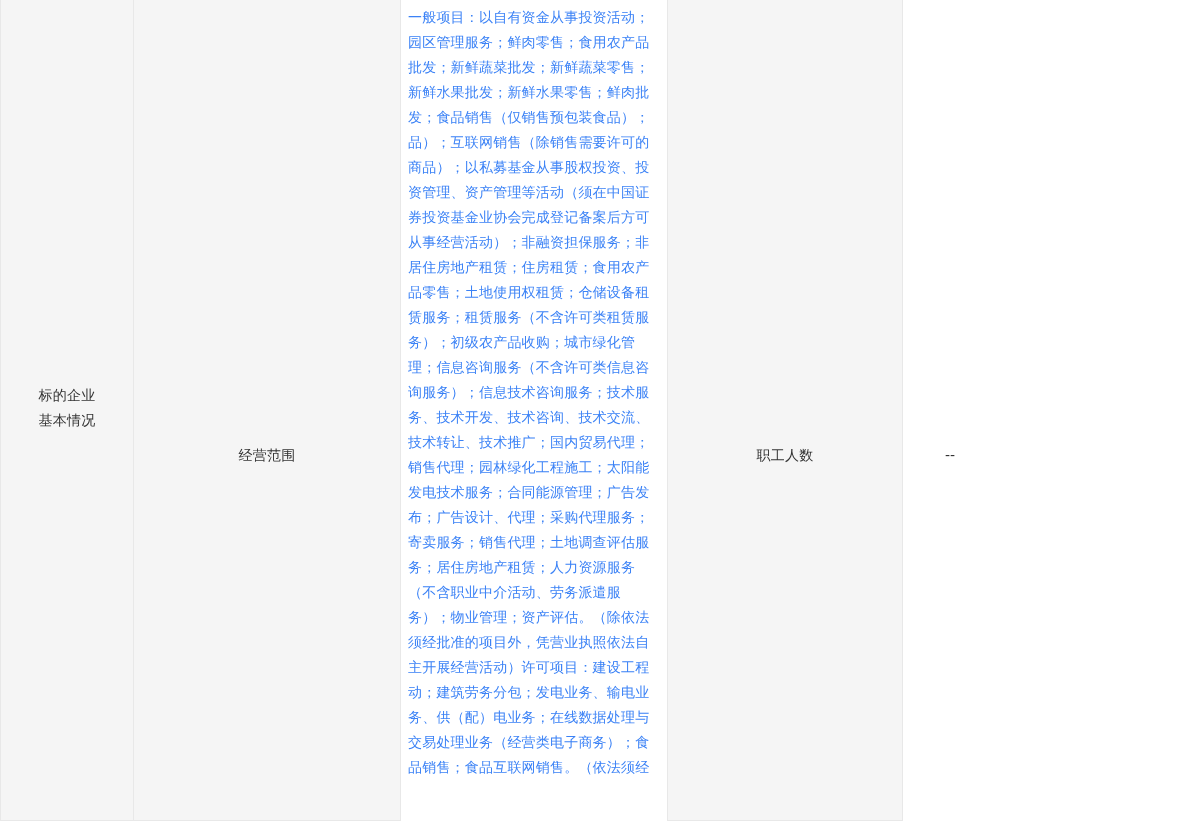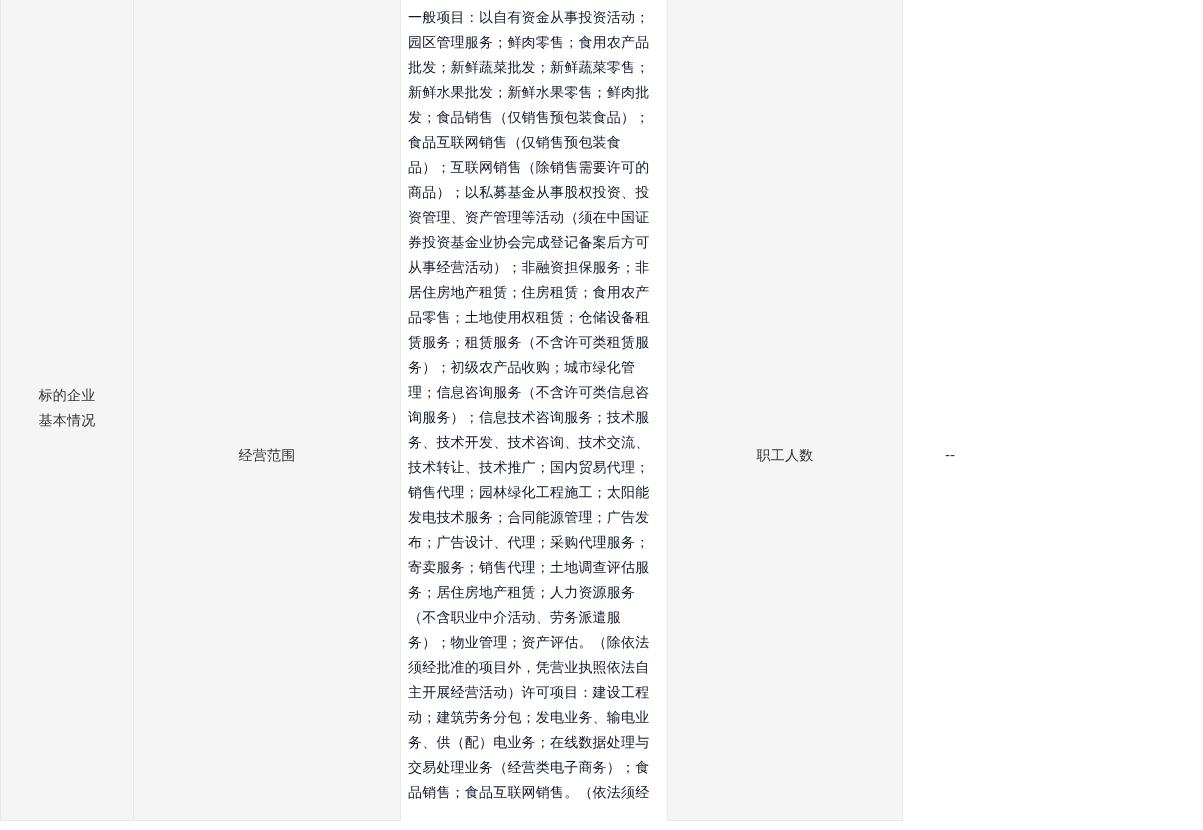--- a/index.html
+++ b/index.html
@@ -63,21 +63,21 @@
     font-size: 14px;
     line-height: 25px;
     color: #333333;
     letter-spacing: 0.2px;
   }
   #group-label { top: 383px; }
   #scope-label, #staff-label { top: 443px; font-family: Liberation Serif, serif; }
   .scope-line {
     font-size: 14px;
     line-height: 25px;
-    color: #0f172a;
+    color: #3b82f6;
     letter-spacing: 0.2px;
     white-space: nowrap;
     overflow: hidden;
   }
   .value-plain {
     position: absolute;
     top: 443px;
     left: 11px;
     font-size: 14px;
     line-height: 25px;
@@ -107,21 +107,20 @@
       <div class="scope-line">一般项目：以自有资金从事投资活动；</div>
 
       <div class="scope-line">园区管理服务；鲜肉零售；食用农产品</div>
 
       <div class="scope-line">批发；新鲜蔬菜批发；新鲜蔬菜零售；</div>
 
       <div class="scope-line">新鲜水果批发；新鲜水果零售；鲜肉批</div>
 
       <div class="scope-line">发；食品销售（仅销售预包装食品）；</div>
 
-      <div class="scope-line">食品互联网销售（仅销售预包装食</div>
 
       <div class="scope-line">品）；互联网销售（除销售需要许可的</div>
 
       <div class="scope-line">商品）；以私募基金从事股权投资、投</div>
 
       <div class="scope-line">资管理、资产管理等活动（须在中国证</div>
 
       <div class="scope-line">券投资基金业协会完成登记备案后方可</div>
 
       <div class="scope-line">从事经营活动）；非融资担保服务；非</div>

